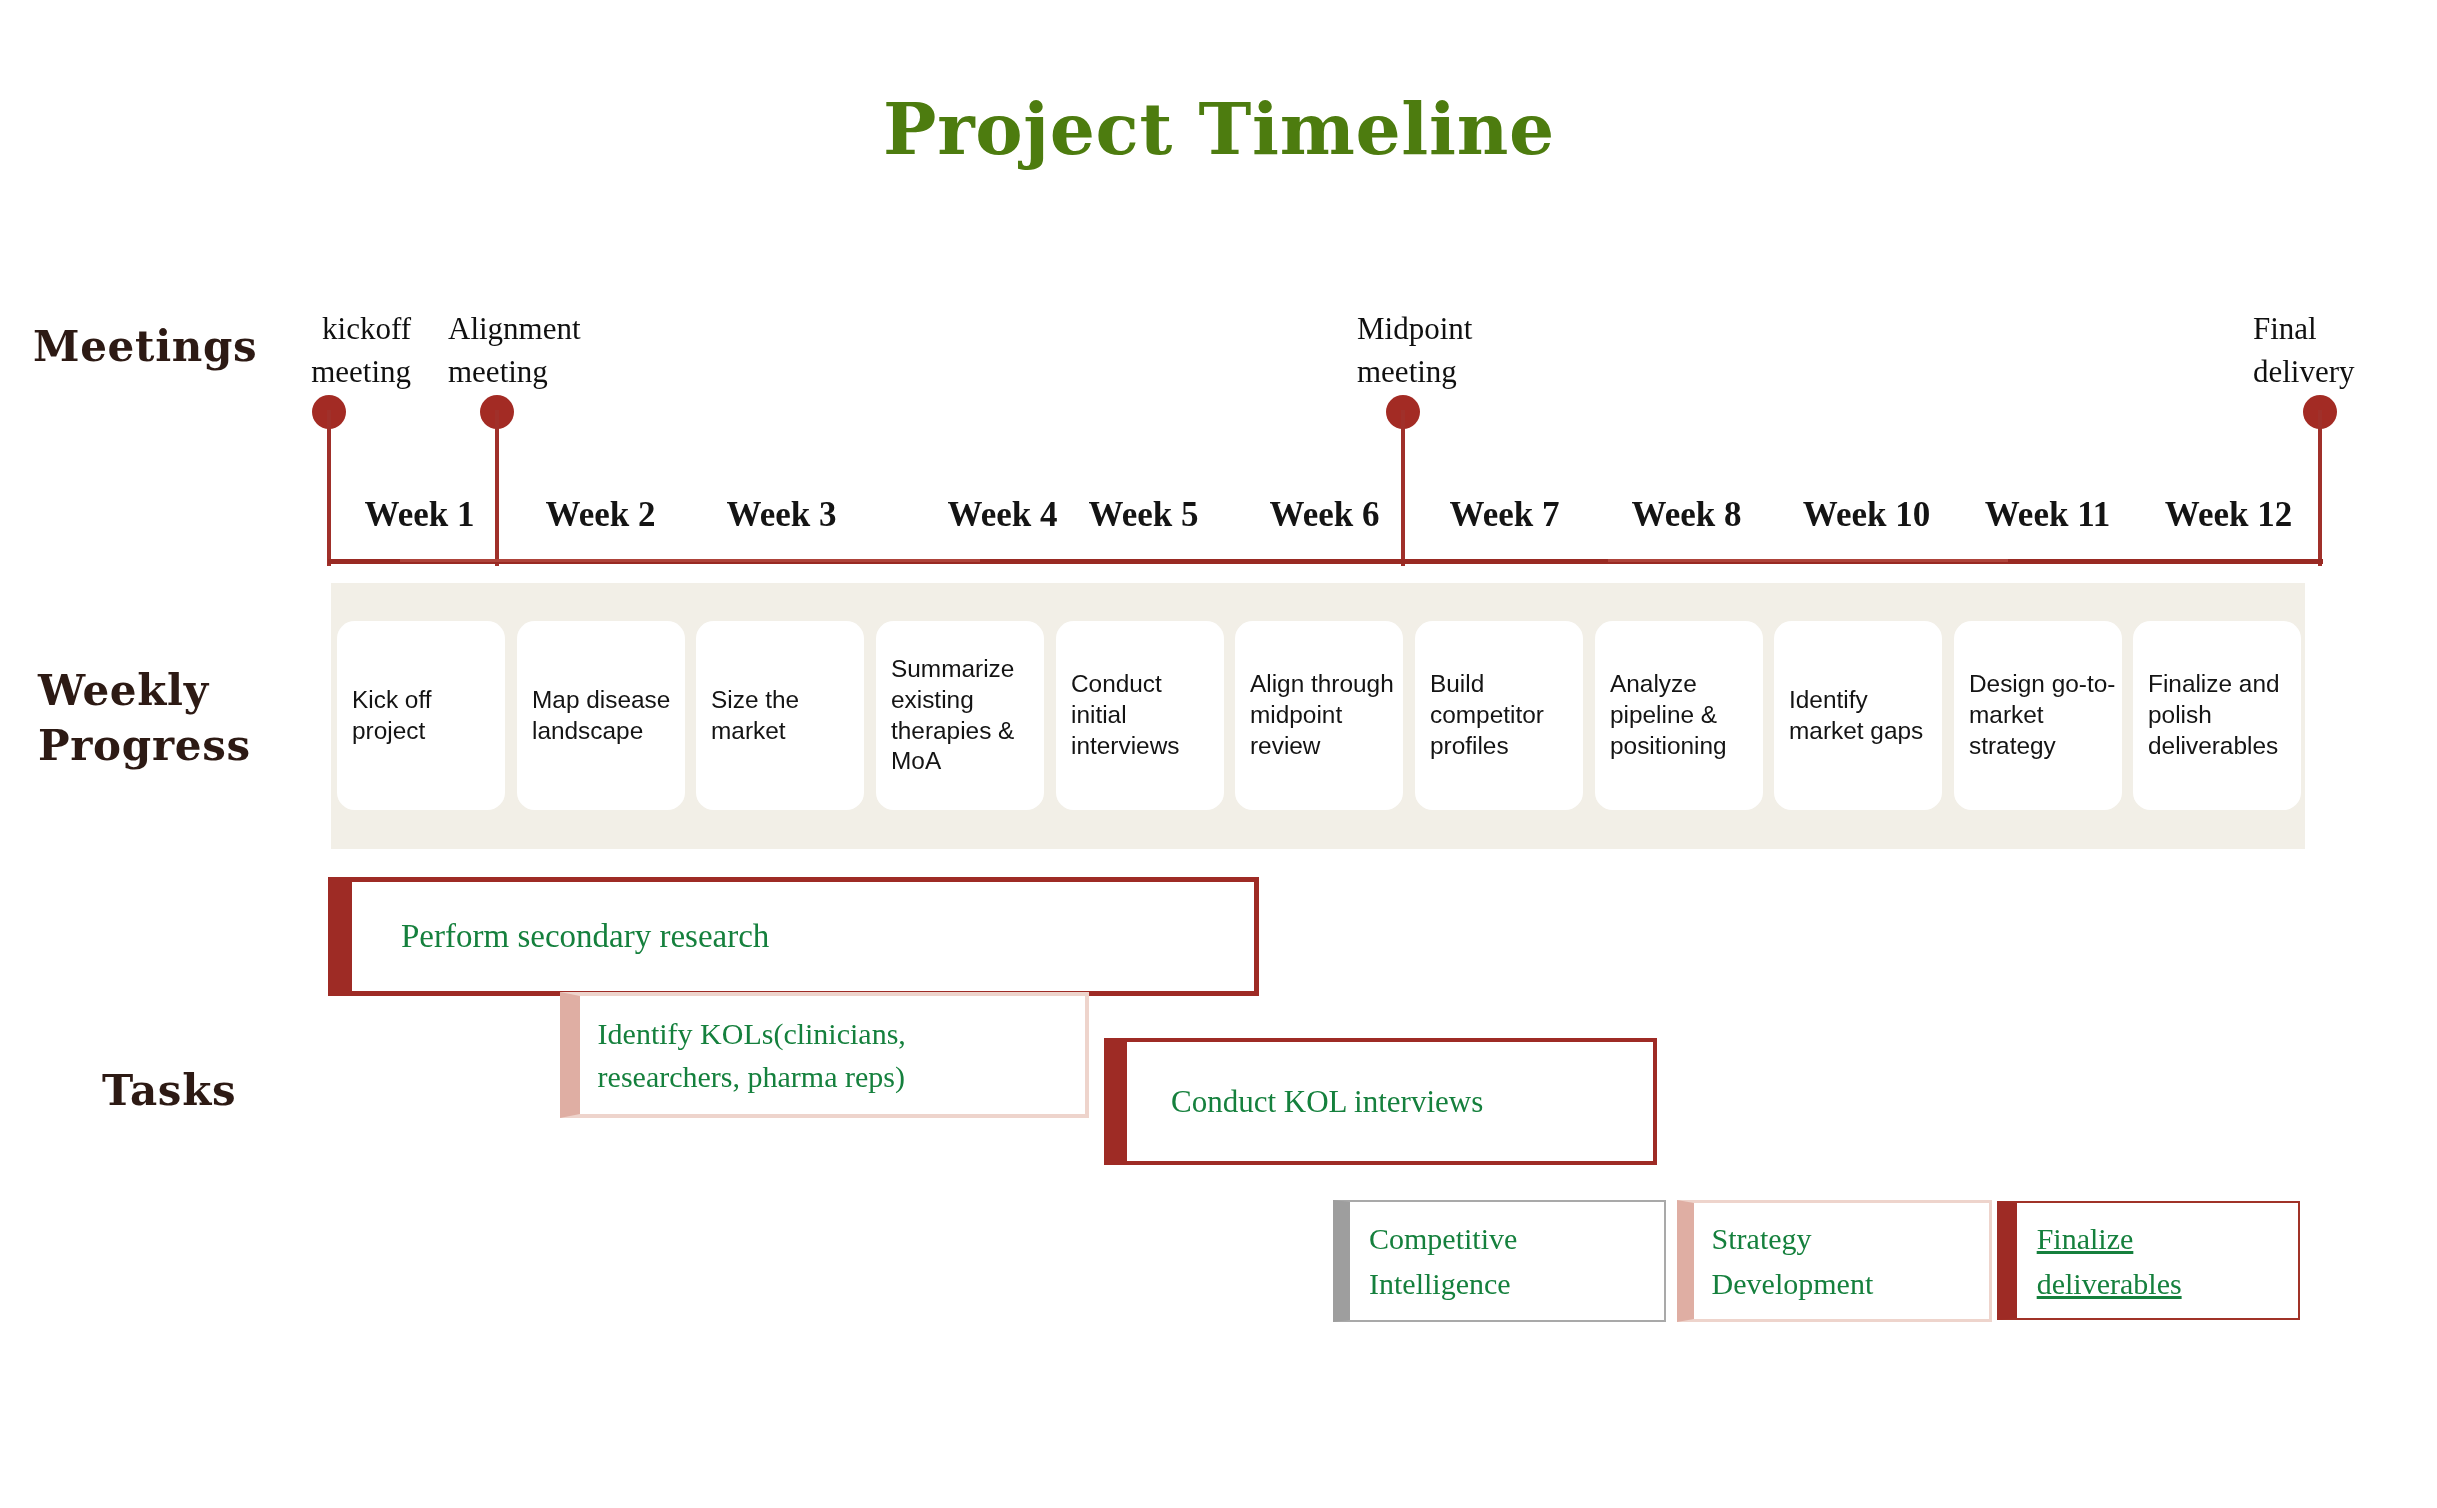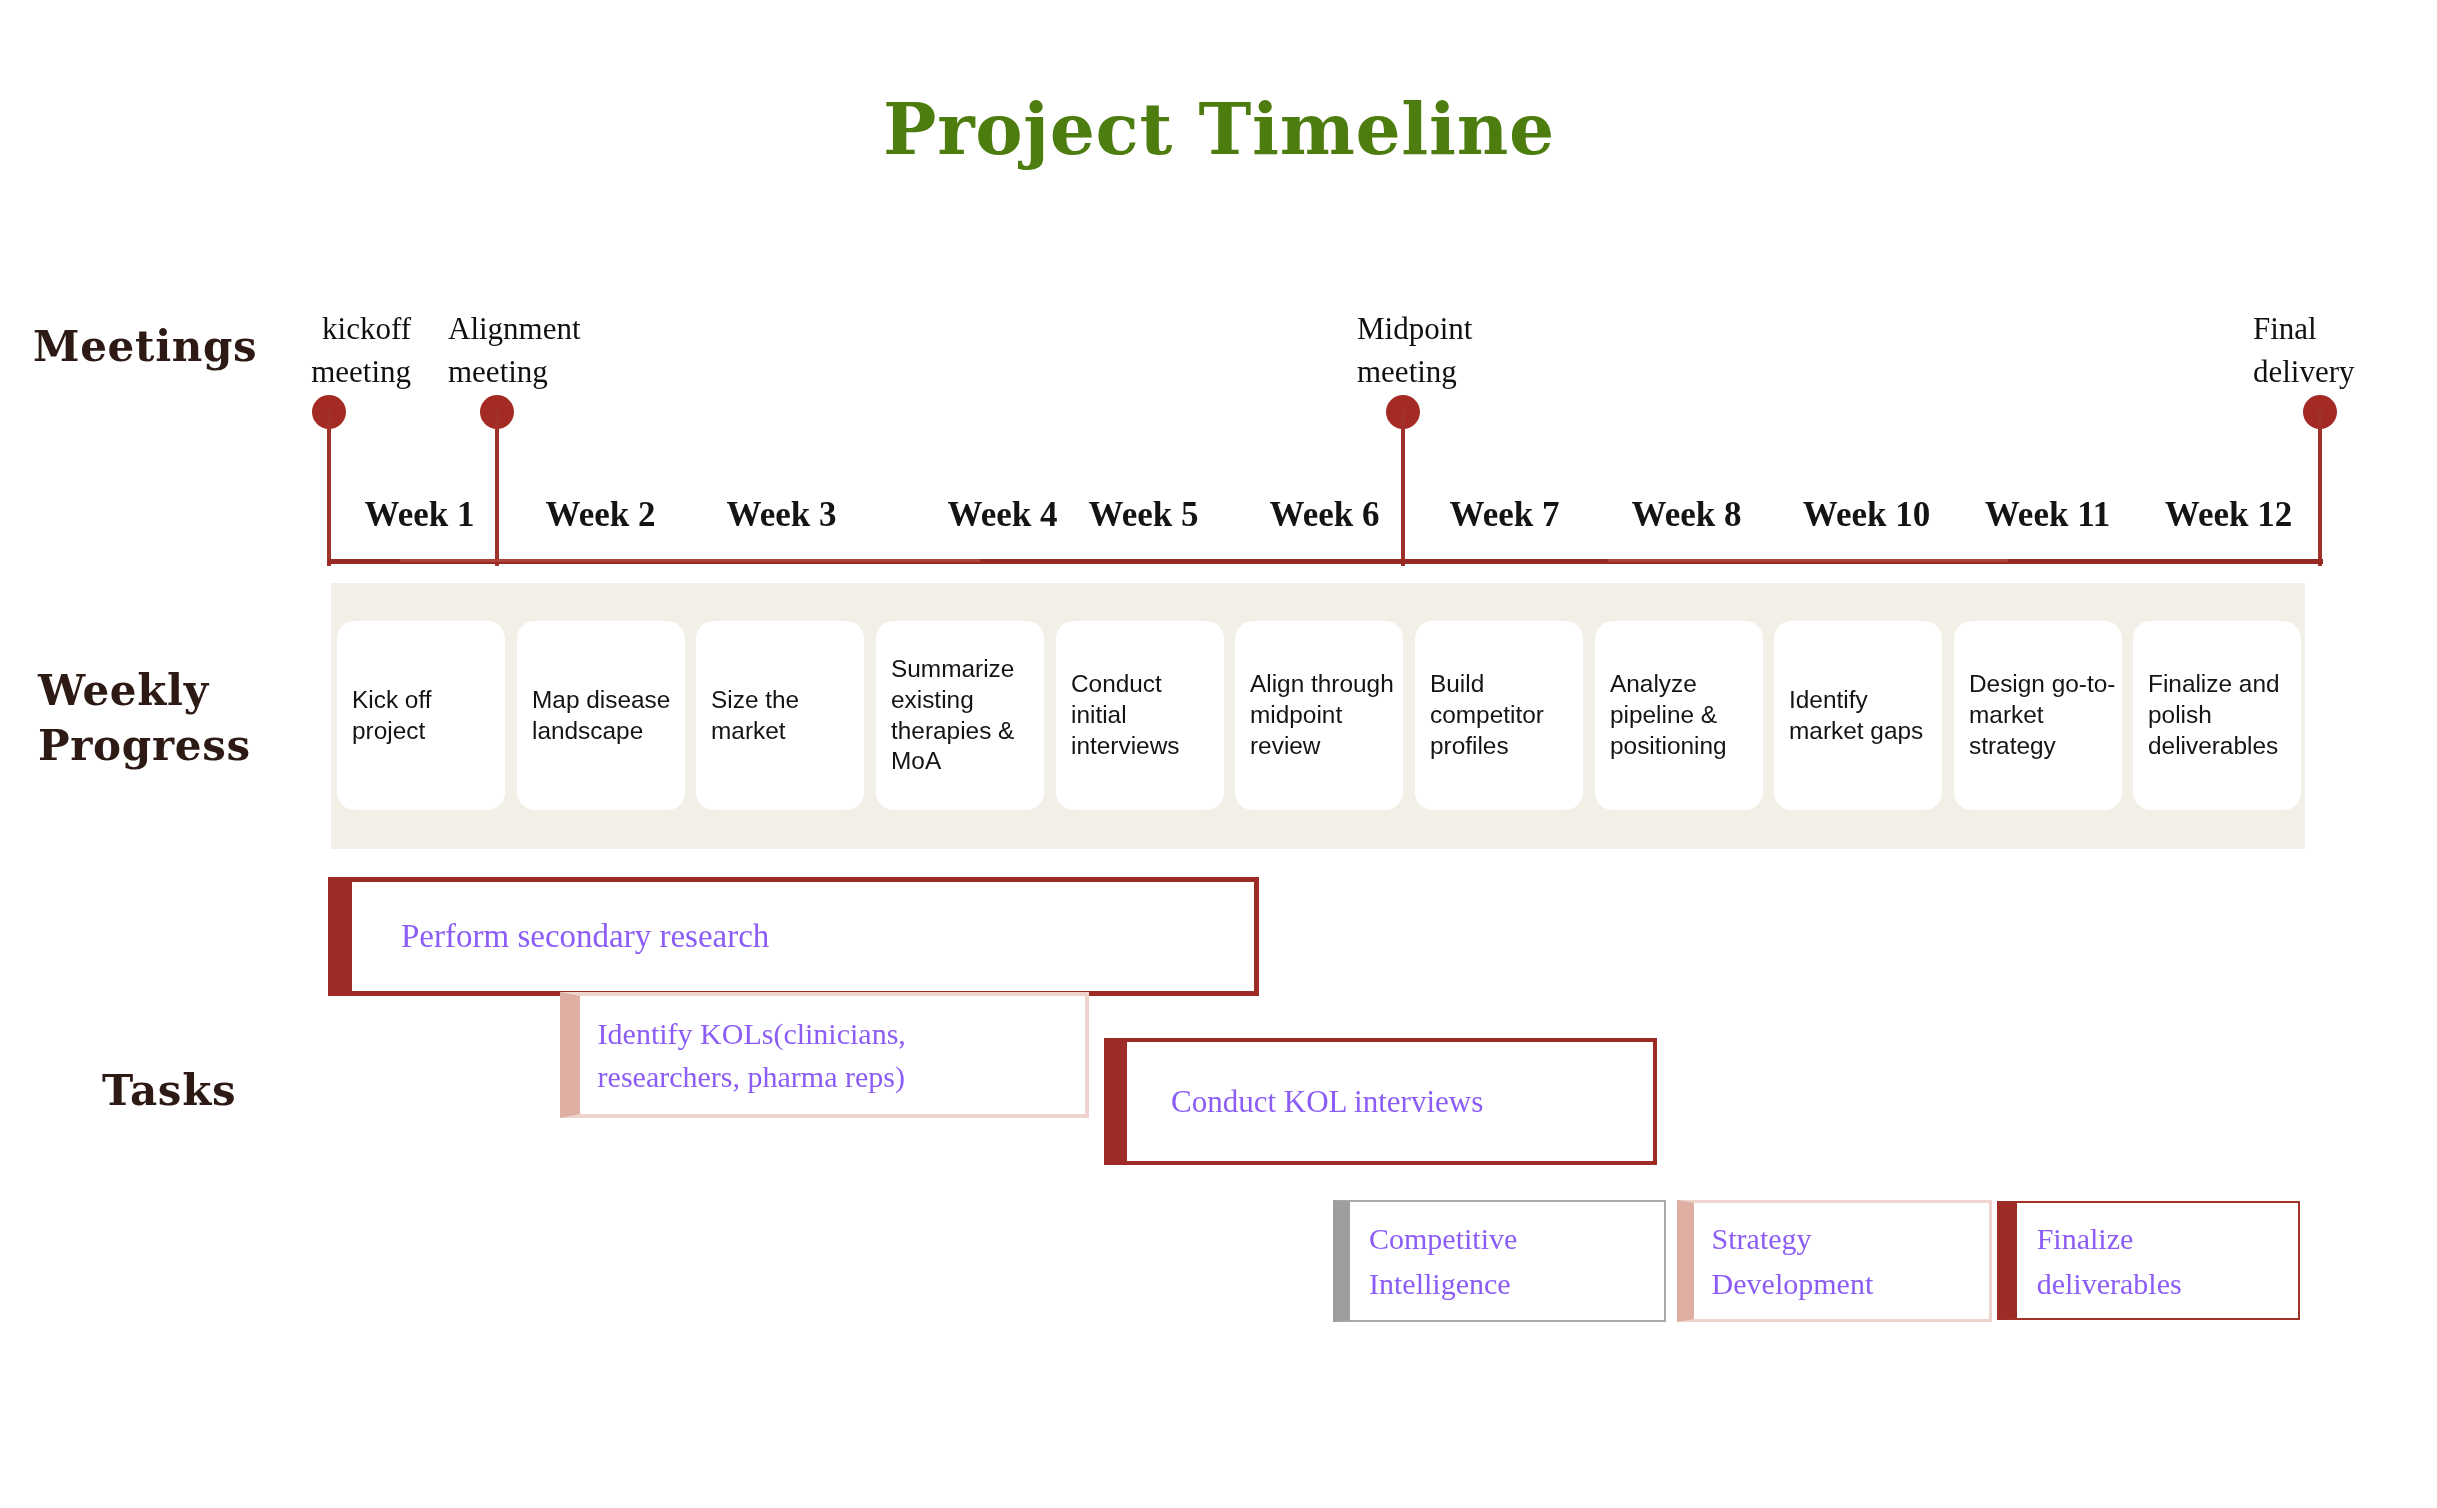--- a/index.html
+++ b/index.html
@@ -31,25 +31,25 @@
 
   
   .band{position:absolute;left:331px;top:583px;width:1974px;height:266px;background:#f2efe7;}
   .pcard{position:absolute;top:621px;height:189px;width:168px;background:#ffffff;
          border-radius:17.6px;display:flex;align-items:center;box-sizing:border-box;
          padding:6.8px 5.4px 6.8px 15px;font-family:"Liberation Sans",sans-serif;
          font-size:24.4px;line-height:1.26;color:#141414;}
 
   
   .tbar{position:absolute;background:#ffffff;box-sizing:border-box;display:flex;align-items:center;
-        color:#8b5cf6;}
+        color:#15803d;}
   .tbar .t-label{display:block;}
   .bar-red{border:5.4px solid #9e2b25;border-left-width:24.4px;}
   .bar-red2{border:4.8px solid #9e2b25;border-left-width:23px;}
-  .bar-red3{border:2.7px solid #a03228;border-left:20.4px solid #9e2b25;}
+  .bar-red3{border:2.7px solid #a03228;border-left:20.4px solid #9e2b25;text-decoration:underline;}
   .bar-pink{border:4.1px solid #eed4cc;border-left:20.4px solid #dfaea3;}
   .bar-pink2{border:3.4px solid #eed4cc;border-left:17.6px solid #dfaea3;}
   .bar-gray{border:2.7px solid #a9a9a9;border-left:17.6px solid #9e9e9e;}
 </style>
 </head>
 <body>
 
 <div class="stage">
 
   <div class="title">Project Timeline</div>

